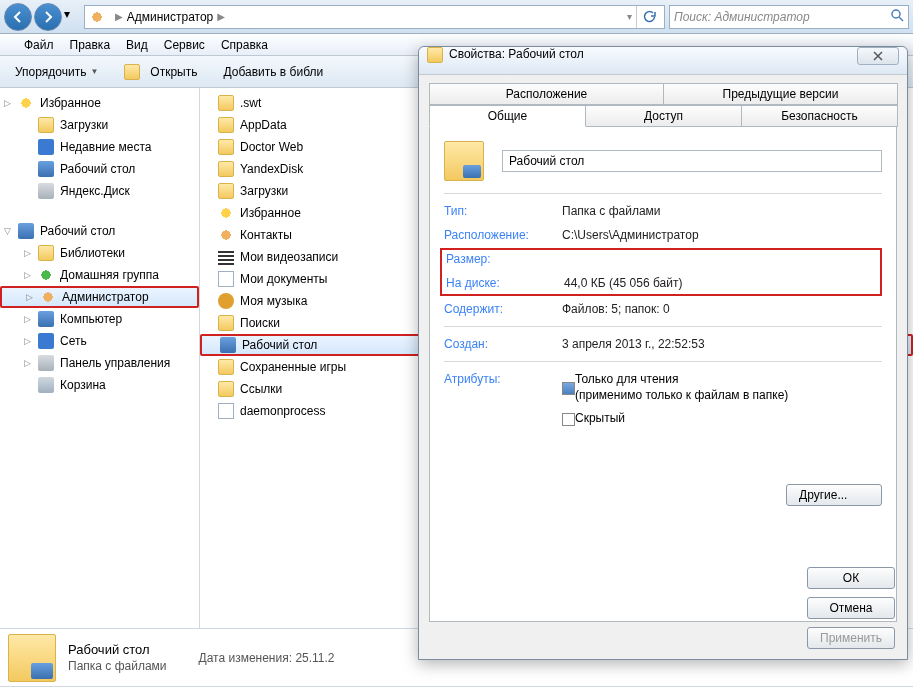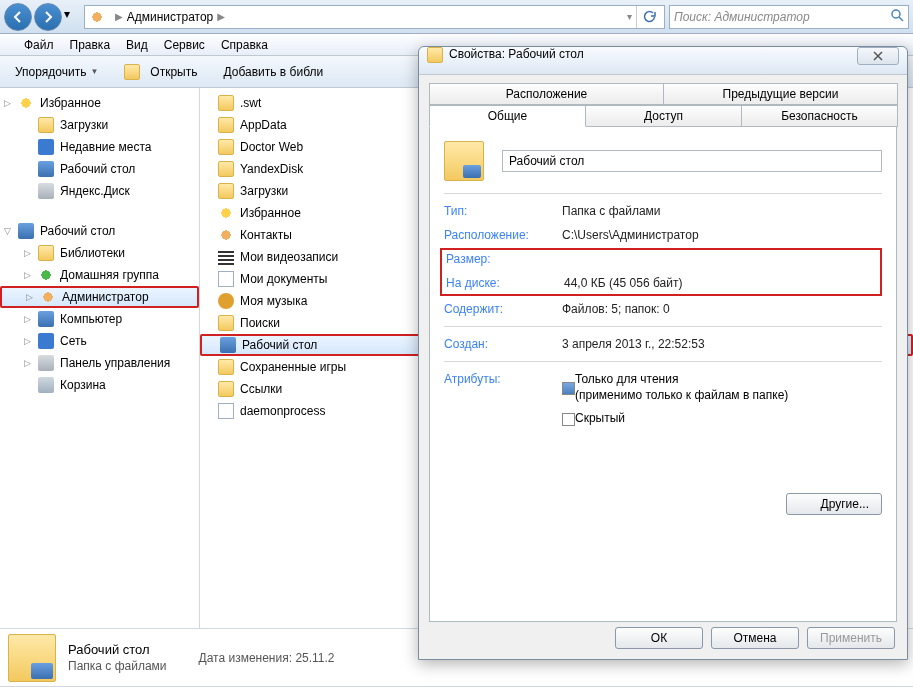--- a/index.html
+++ b/index.html
@@ -65,22 +65,22 @@
 .prop-sep { height: 1px; background: #d8d8d8; margin: 6px 0 10px 0; }
 .prop-row { display: flex; margin-bottom: 10px; }
 .prop-label { width: 118px; color: #3b82f6; }
 .prop-value { flex: 1; color: #222; }
 .red-box-d { border: 2px solid #d02020; padding: 2px 4px; margin: -4px 0 6px -4px; }
 .attr-row { display: flex; align-items: center; margin-bottom: 8px; }
 .chk { width: 13px; height: 13px; border: 1px solid #888; background: #fff; margin-top: 2px; cursor: pointer; flex-shrink: 0; }
 .chk.filled { background: linear-gradient(to bottom,#7aa8e0,#4a80c0); }
 .attr-text { font-size: 12px; line-height: 1.3; }
 .btn { height: 22px; padding: 0 12px; border: 1px solid #8a98a8; border-radius: 3px; background: linear-gradient(to bottom,#fdfdfd,#e4e8ec); cursor: pointer; display: inline-flex; align-items: center; }
-.btn-others { position: absolute; right: 14px; bottom: 106px; width: 96px; justify-content: flex-end; }
-.dlg-buttons { position: absolute; bottom: 10px; right: 12px; display: flex; gap: 8px; }
+.btn-others { position: absolute; right: 14px; bottom: 115px; width: 96px; justify-content: flex-start; }
+.dlg-buttons { position: absolute; bottom: 10px; right: 12px; display: flex; gap: 8px; flex-direction: column; }
 .dlg-buttons .btn { width: 88px; justify-content: center; }
 .btn.disabled { color: #999; }
 
 
 .ic-folder { background: linear-gradient(to bottom,#ffe9a8,#f3c95f); border: 1px solid #d9b24a; border-radius: 2px; }
 .ic-star { background: radial-gradient(circle,#ffd24a 40%,transparent 42%); }
 .ic-blue { background: #3a7ad0; border-radius: 2px; }
 .ic-green { background: radial-gradient(circle,#4ab84a 40%,transparent 42%); }
 .ic-monitor { background: linear-gradient(to bottom,#6aa0e0,#3a70b0); border-radius: 2px; }
 .ic-drive { background: linear-gradient(to bottom,#d8dce0,#a8b0b8); border-radius: 2px; }

